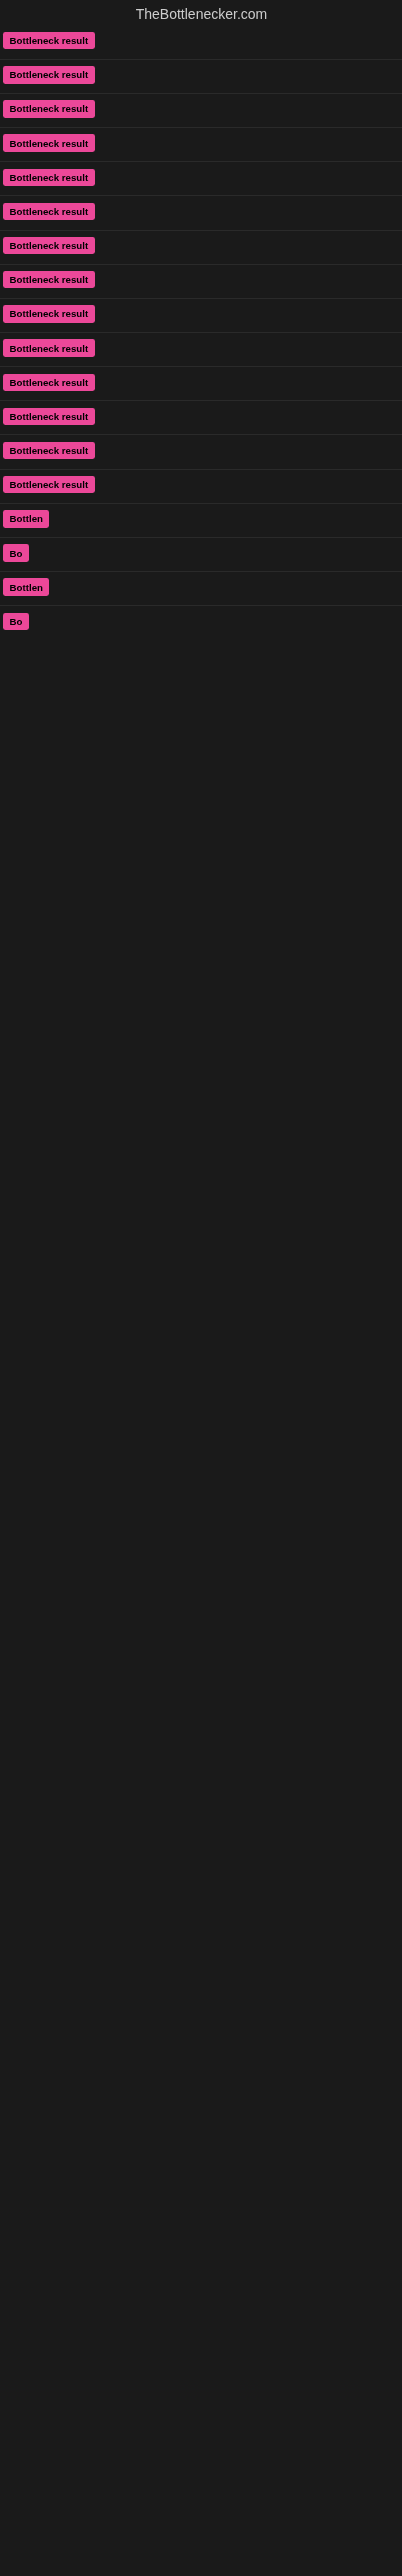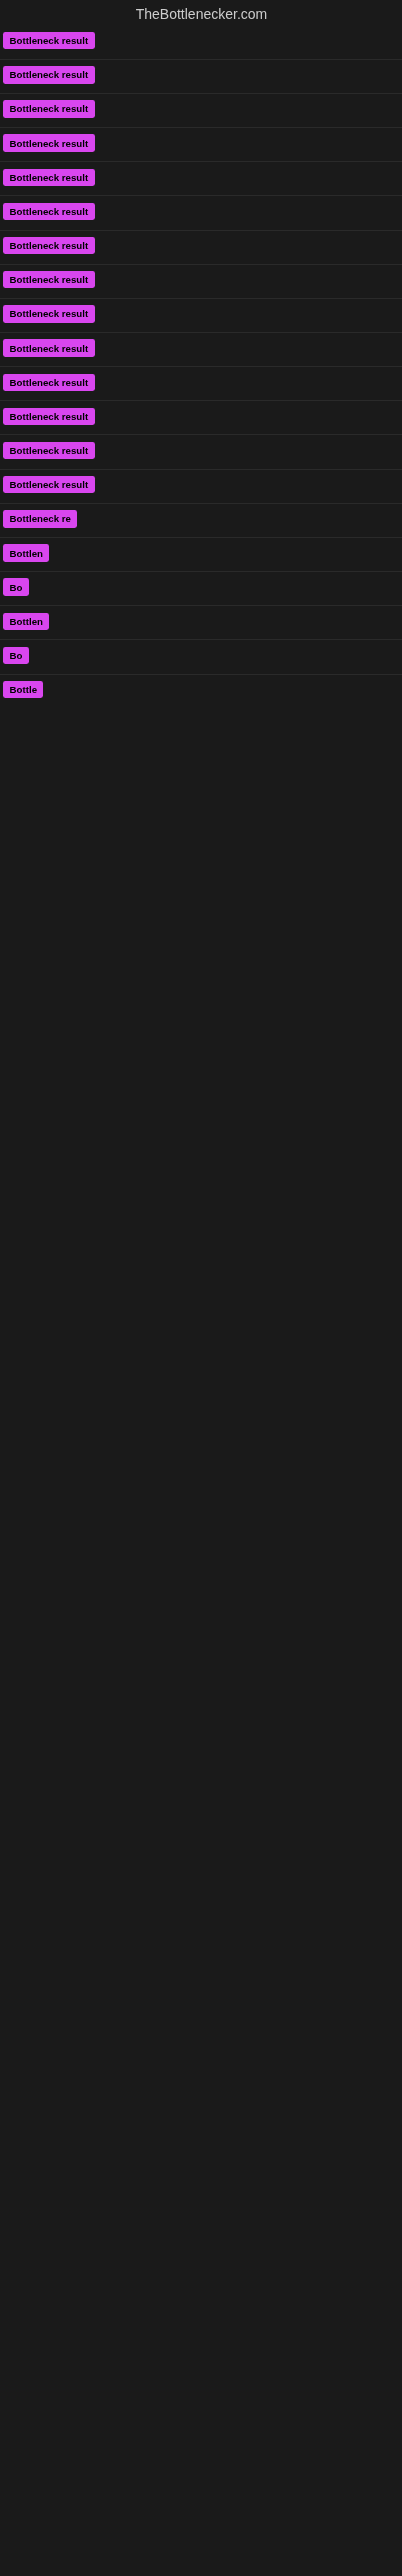--- a/index.html
+++ b/index.html
@@ -16,21 +16,21 @@
     }
     .site-title {
       text-align: center;
       color: #cccccc;
       font-size: 14px;
       padding: 6.4px 0 3.2px 0;
       font-weight: normal;
     }
     .bottleneck-badge {
       display: inline-block;
-      background-color: #d946ef;
+      background-color: #ec4899;
       color: #000000;
       font-size: 9.7px;
       font-weight: bold;
       padding: 3.2px 6.4px;
       border-radius: 2.4px;
       white-space: nowrap;
       overflow: hidden;
     }
     .result-row {
       padding: 6.4px 3.2px 6.4px 3.2px;
@@ -55,20 +55,18 @@
     <div class="result-row"><span class="bottleneck-badge">Bottleneck result</span></div>
     <div class="result-row"><span class="bottleneck-badge">Bottleneck result</span></div>
     <div class="result-row"><span class="bottleneck-badge">Bottleneck result</span></div>
     <div class="result-row"><span class="bottleneck-badge">Bottleneck result</span></div>
     <div class="result-row"><span class="bottleneck-badge">Bottleneck result</span></div>
     <div class="result-row"><span class="bottleneck-badge">Bottleneck result</span></div>
     <div class="result-row"><span class="bottleneck-badge">Bottleneck result</span></div>
     <div class="result-row"><span class="bottleneck-badge">Bottleneck result</span></div>
     <div class="result-row"><span class="bottleneck-badge">Bottleneck result</span></div>
     <div class="result-row"><span class="bottleneck-badge">Bottleneck result</span></div>
-    <div class="result-row"><span class="bottleneck-badge">Bottleneck re</span></div>
     <div class="result-row"><span class="bottleneck-badge">Bottlen</span></div>
     <div class="result-row"><span class="bottleneck-badge">Bo</span></div>
     <div class="result-row"><span class="bottleneck-badge">Bottlen</span></div>
     <div class="result-row"><span class="bottleneck-badge">Bo</span></div>
-    <div class="result-row"><span class="bottleneck-badge">Bottle</span></div>
   </div>
 
 
 </body></html>

